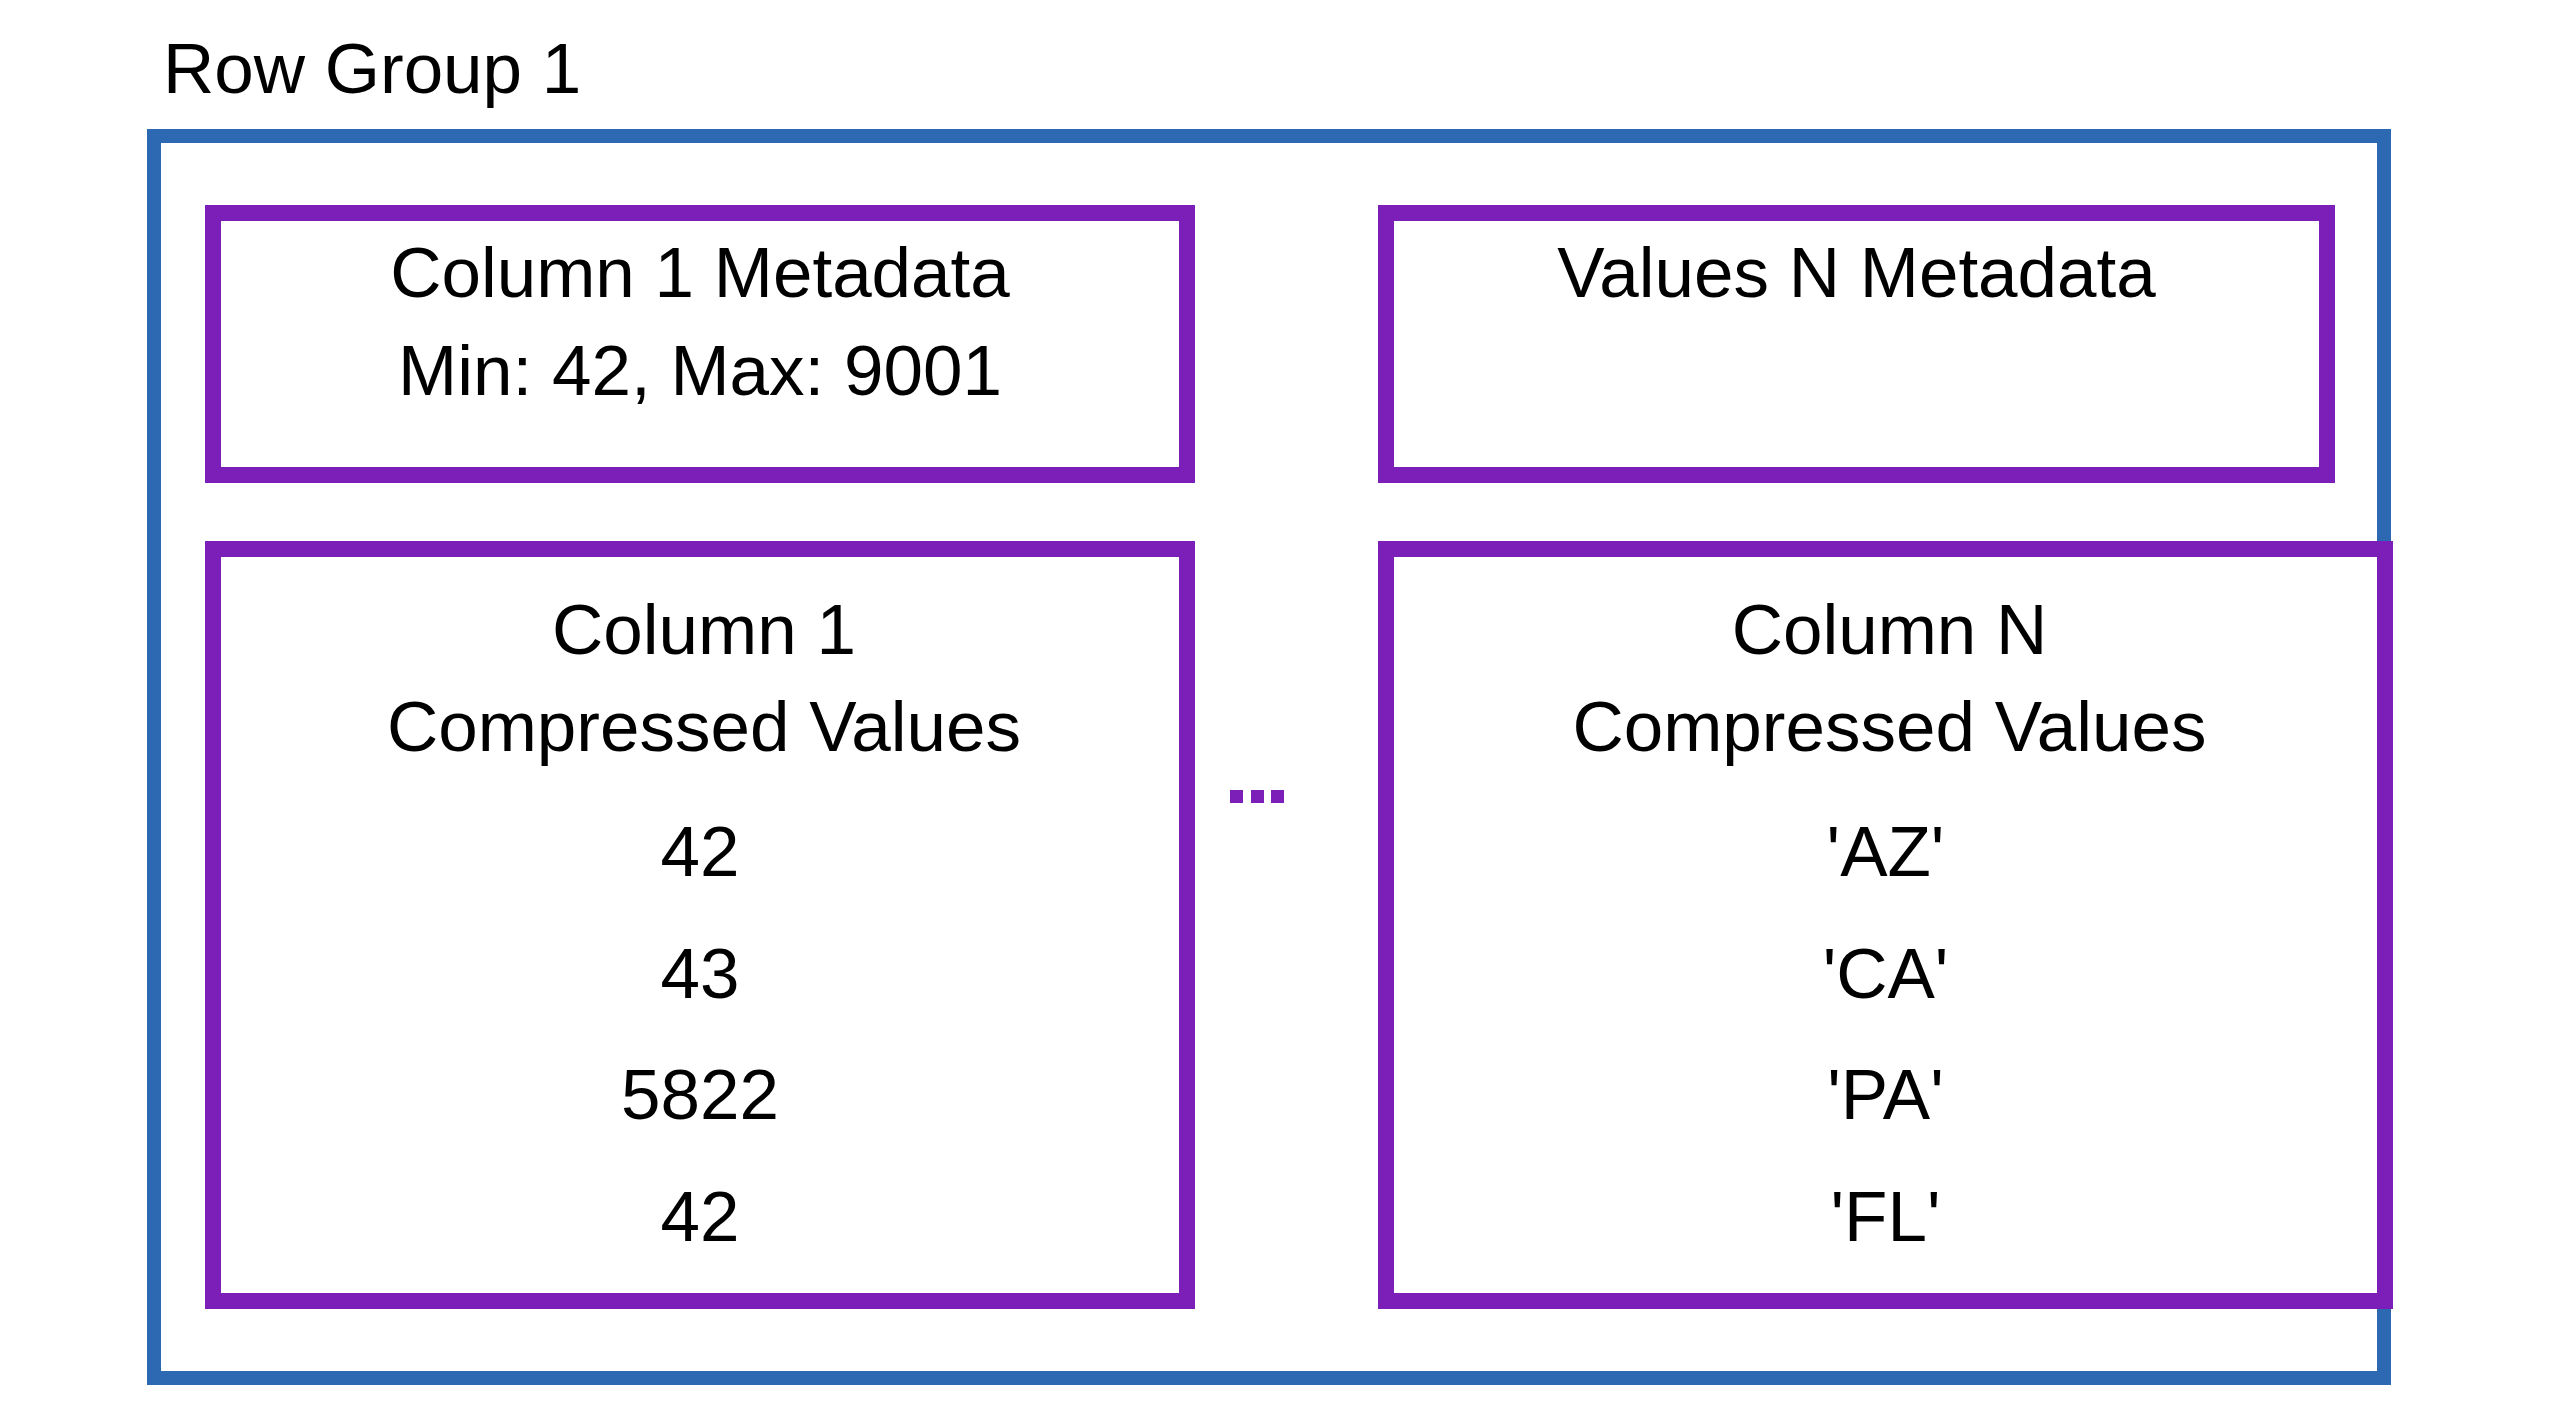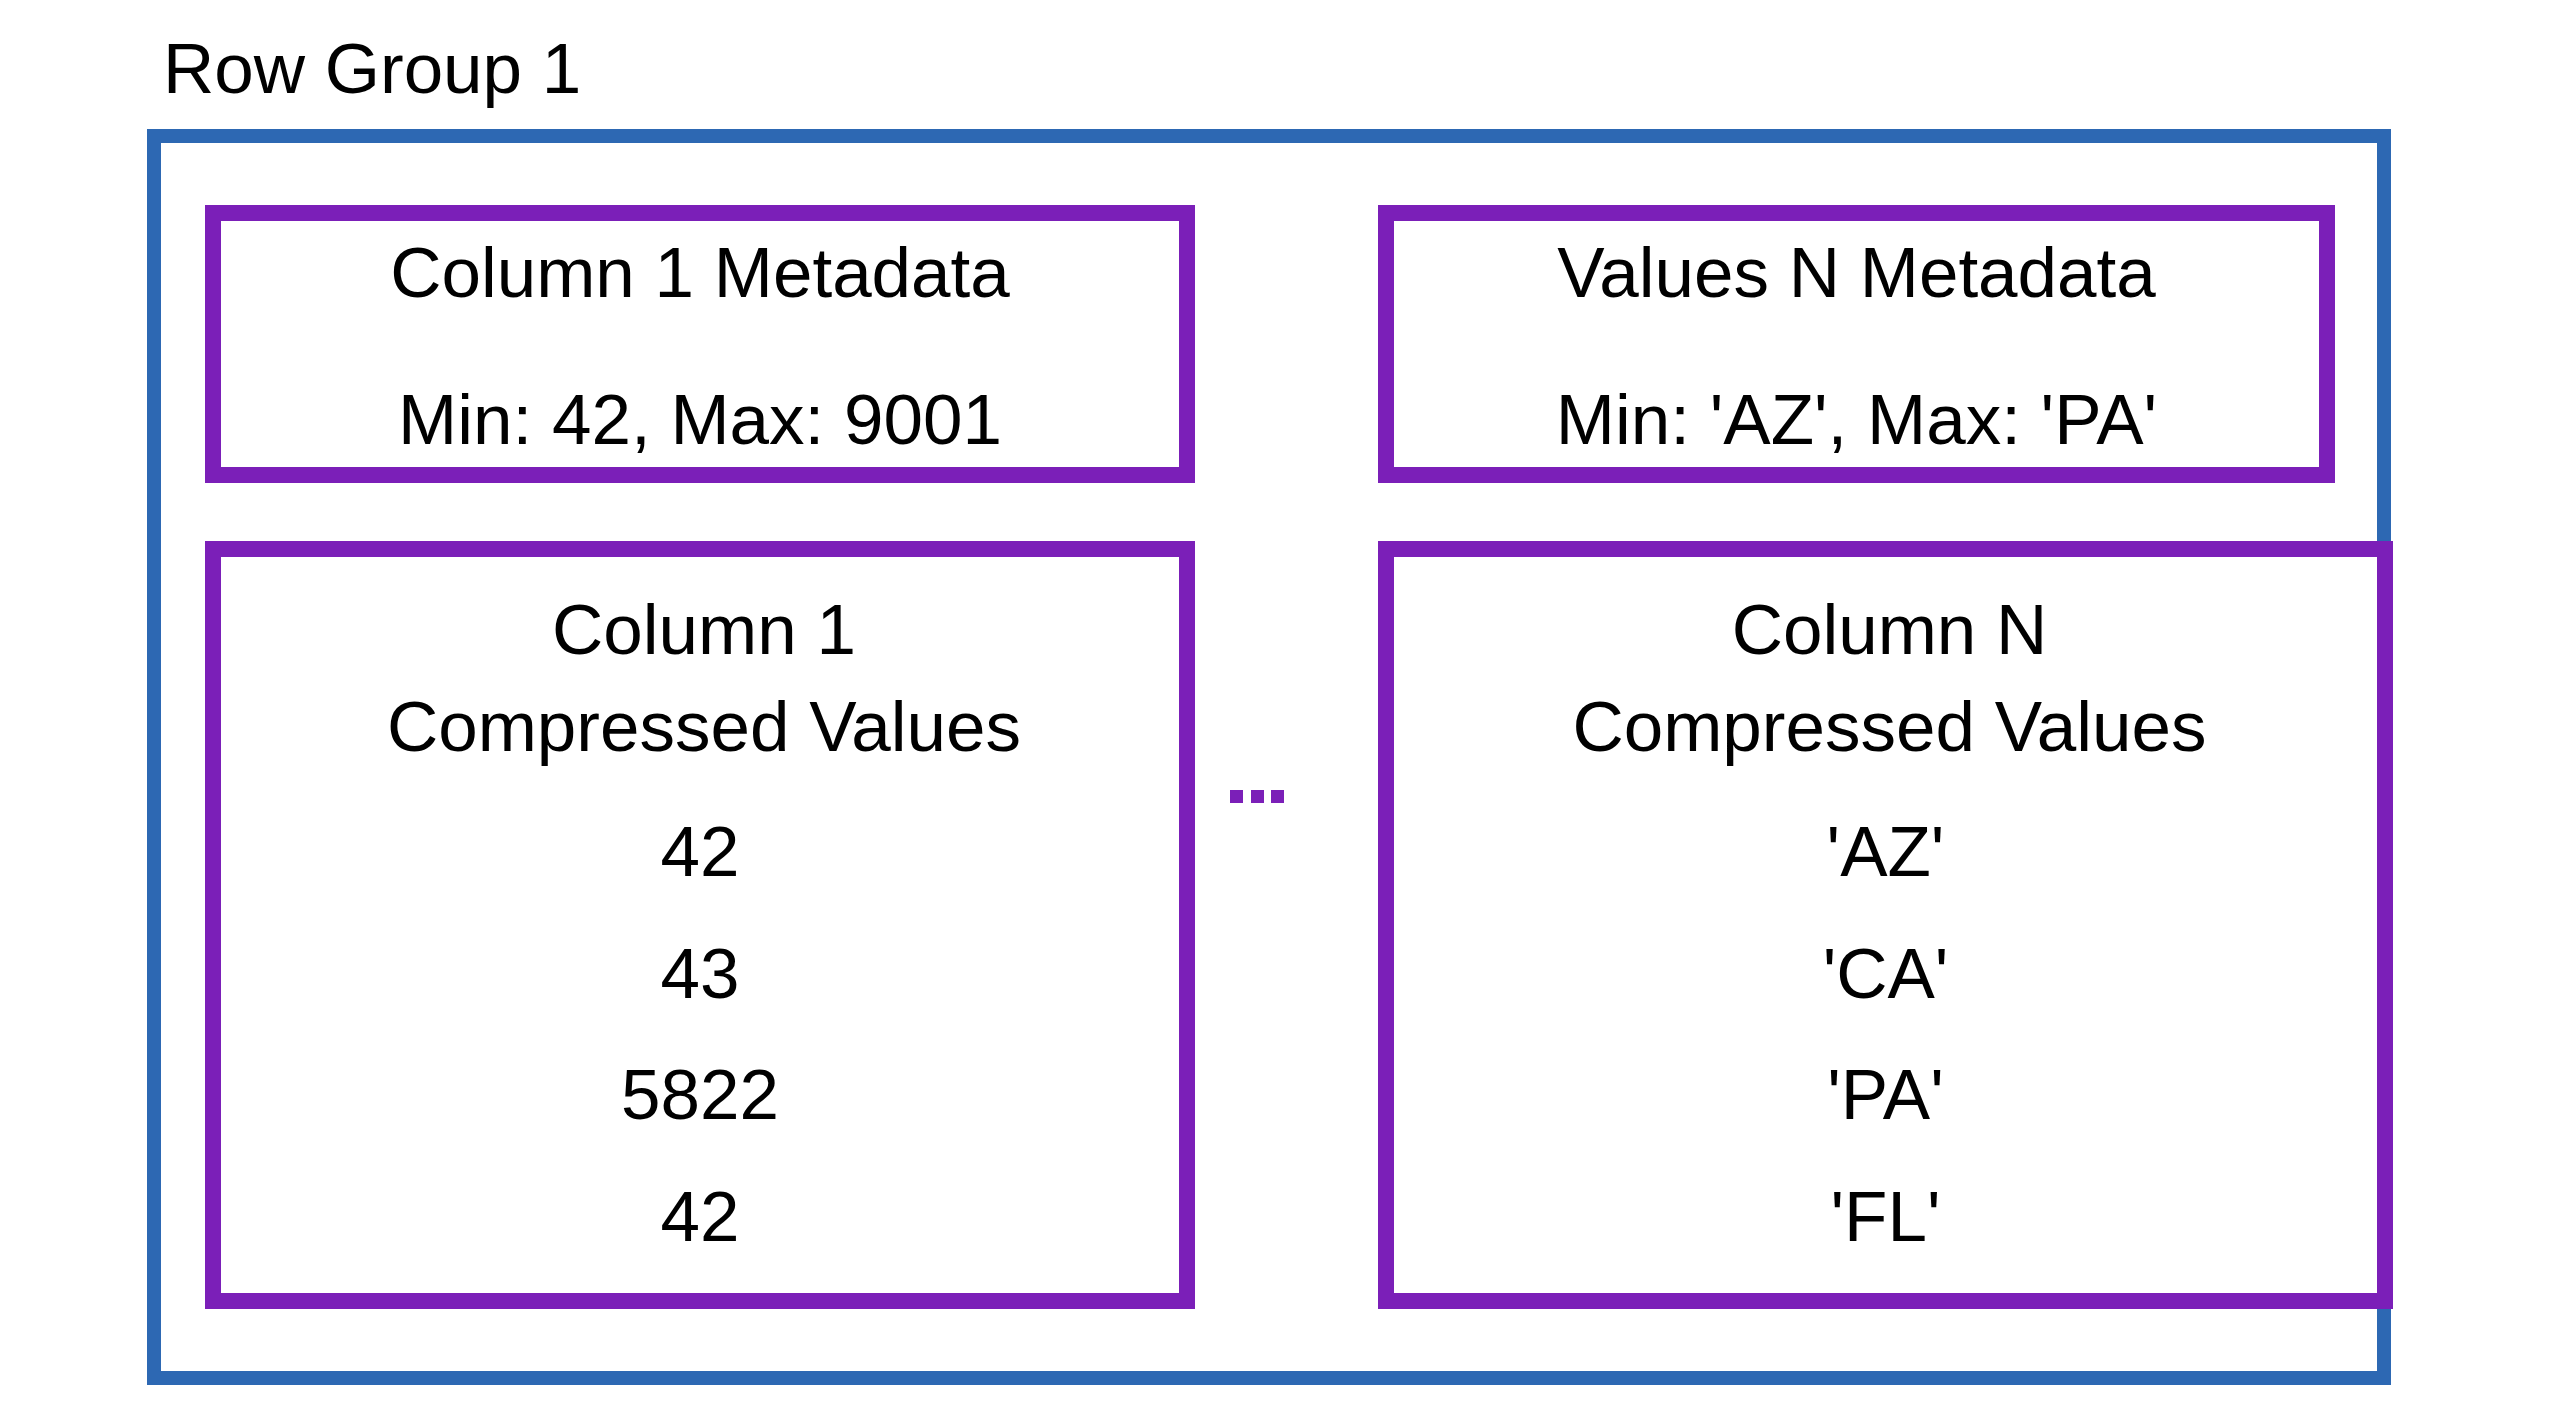--- a/index.html
+++ b/index.html
@@ -43,21 +43,21 @@
   .meta-box {
     top: 197px;
     height: 278px;
     display: flex;
     flex-direction: column;
     padding-top: 3.1px;
   }
   .meta-box-1 { left: 197px;  width: 990px; }
   .meta-box-n { left: 1370px; width: 957px; }
   .meta-line { line-height: 1.26; white-space: nowrap; }
-  .meta-line + .meta-line { margin-top: 49px; }
+  .meta-line + .meta-line { }
   .values-box {
     top: 533px;
     height: 768px;
     display: flex;
     flex-direction: column;
     align-items: center;
   }
   .values-box-1 { left: 197px;  width: 990px; }
   .values-box-n { left: 1370px; width: 1015px; }
   .vtitle { margin-top: 15.5px; line-height: 1.26; white-space: nowrap; margin-left: 8px; }
@@ -87,21 +87,20 @@
 
   <div class="outer-box"></div>
 
   <div class="pbox meta-box meta-box-1">
     <div class="meta-line">Column 1 Metadata</div>
     <div class="meta-line">Min: 42, Max: 9001</div>
   </div>
 
   <div class="pbox meta-box meta-box-n">
     <div class="meta-line">Values N Metadata</div>
-    <div class="meta-line">Min: 'AZ', Max: 'PA'</div>
   </div>
 
   <div class="pbox values-box values-box-1">
     <div class="vtitle">
       <div>Column 1</div>
       <div>Compressed Values</div>
     </div>
     <div class="val">42</div>
     <div class="val">43</div>
     <div class="val">5822</div>

